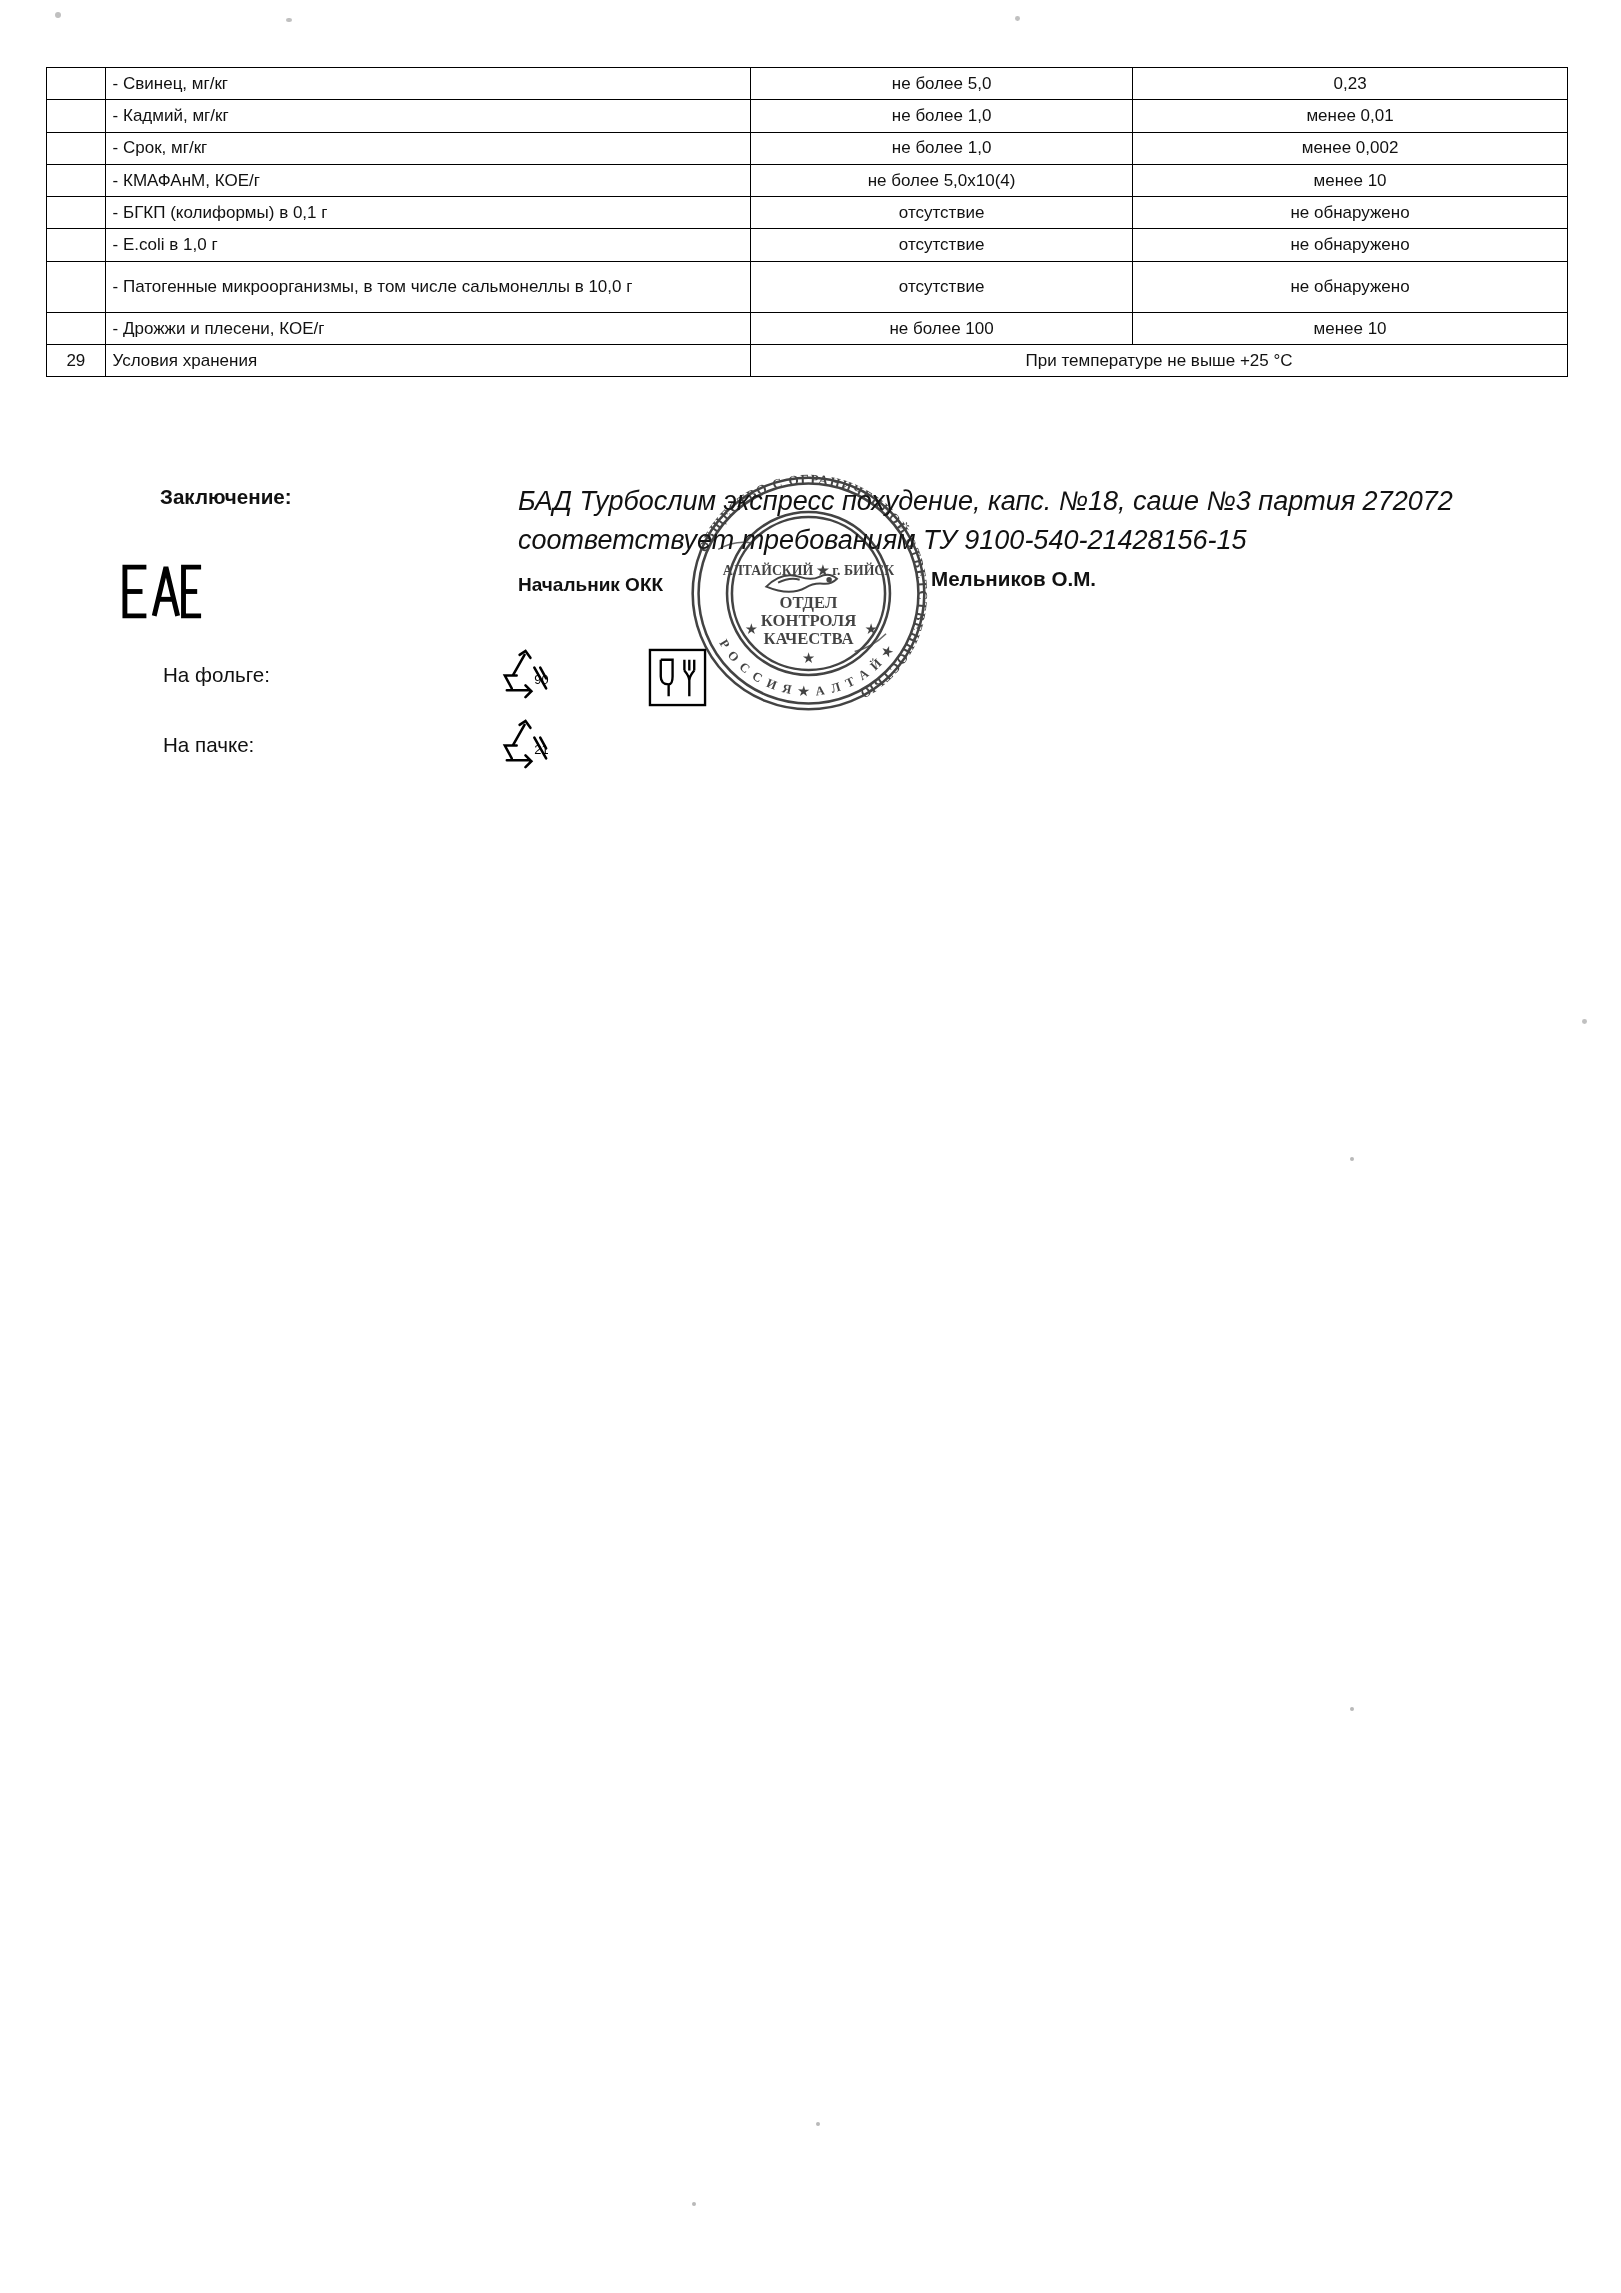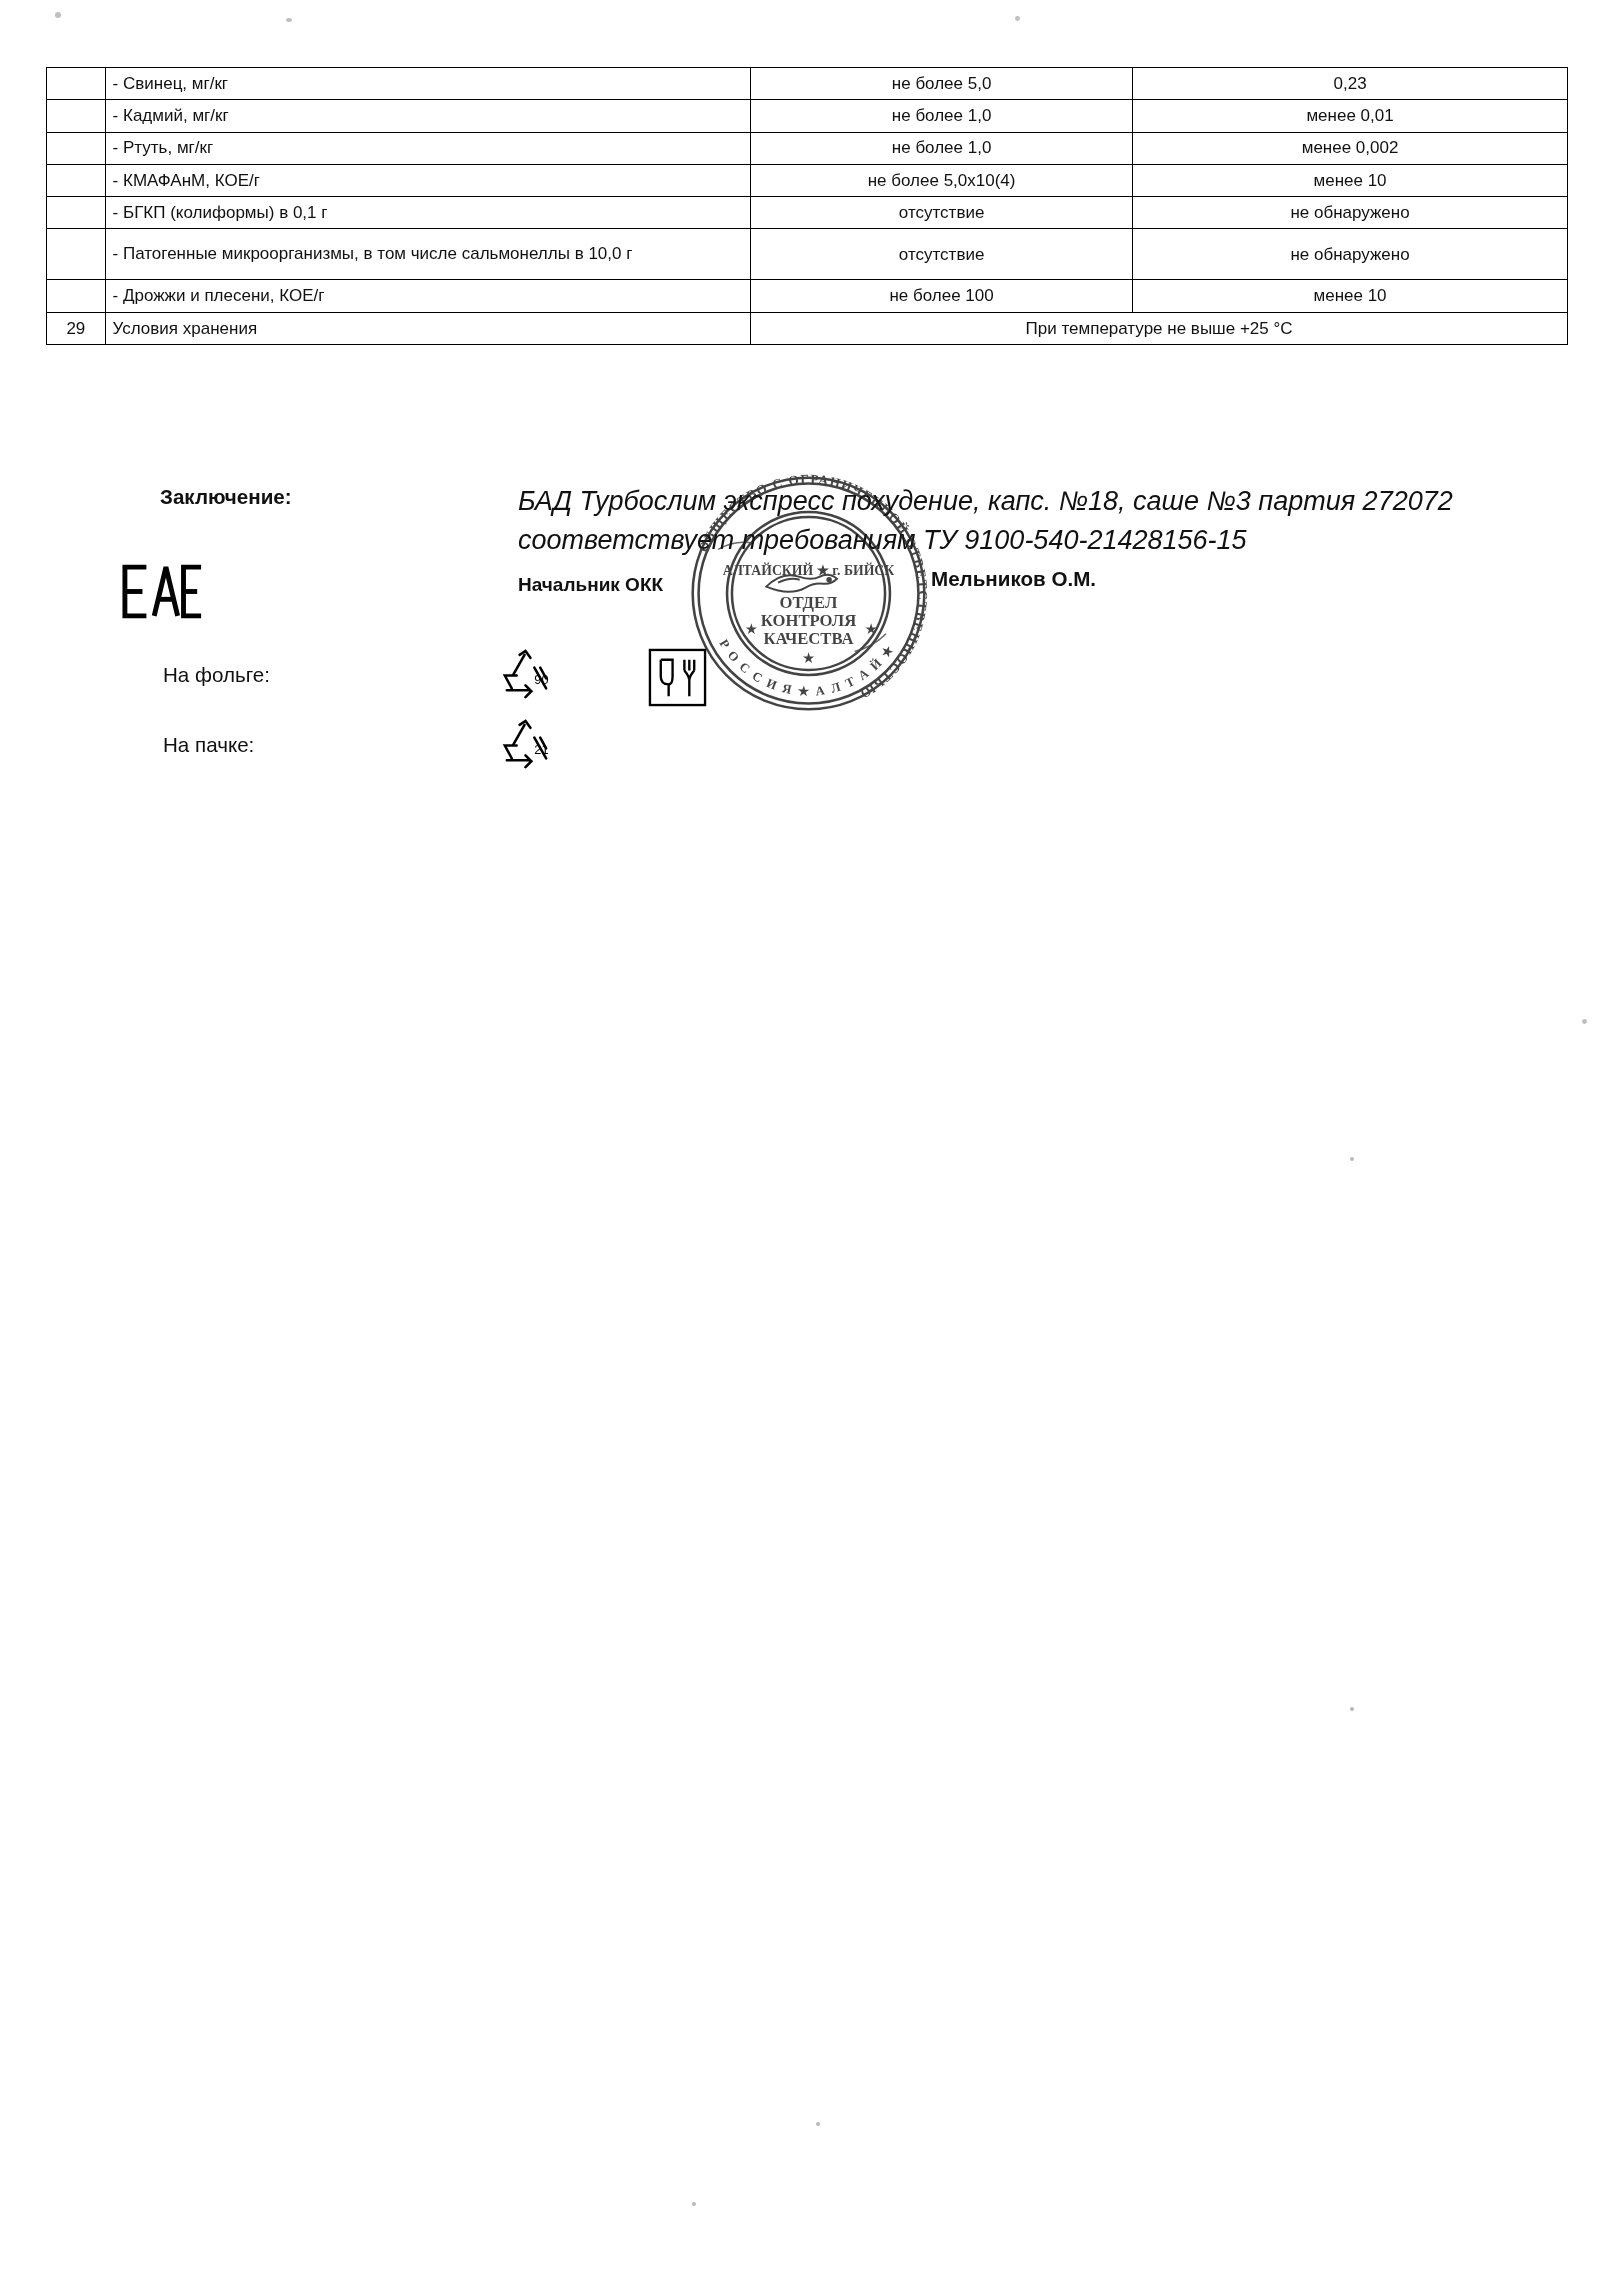--- a/index.html
+++ b/index.html
@@ -174,33 +174,39 @@
         <td class="col-fact">0,23</td>
       </tr>
       <tr>
         <td class="col-num"></td>
         <td class="col-name">- Кадмий,  мг/кг</td>
         <td class="col-norm">не более 1,0</td>
         <td class="col-fact">менее 0,01</td>
       </tr>
       <tr>
         <td class="col-num"></td>
-        <td class="col-name">- Ртуть,  мг/кг</td>
+        <td class="col-name">- Срок,  мг/кг</td>
         <td class="col-norm">не более 1,0</td>
         <td class="col-fact">менее 0,002</td>
       </tr>
       <tr>
         <td class="col-num"></td>
         <td class="col-name">- КМАФАнМ,  КОЕ/г</td>
         <td class="col-norm">не более 5,0х10(4)</td>
         <td class="col-fact">менее 10</td>
       </tr>
       <tr>
         <td class="col-num"></td>
         <td class="col-name">- БГКП (колиформы)   в 0,1 г</td>
+        <td class="col-norm">отсутствие</td>
+        <td class="col-fact">не обнаружено</td>
+      </tr>
+      <tr>
+        <td class="col-num"></td>
+        <td class="col-name">- E.coli  в 1,0 г</td>
         <td class="col-norm">отсутствие</td>
         <td class="col-fact">не обнаружено</td>
       </tr>
       <tr style="height:51px;">
         <td class="col-num"></td>
         <td class="col-name two-line">- Патогенные микроорганизмы, в том числе сальмонеллы   в 10,0 г</td>
         <td class="col-norm">отсутствие</td>
         <td class="col-fact">не обнаружено</td>
       </tr>
       <tr>

